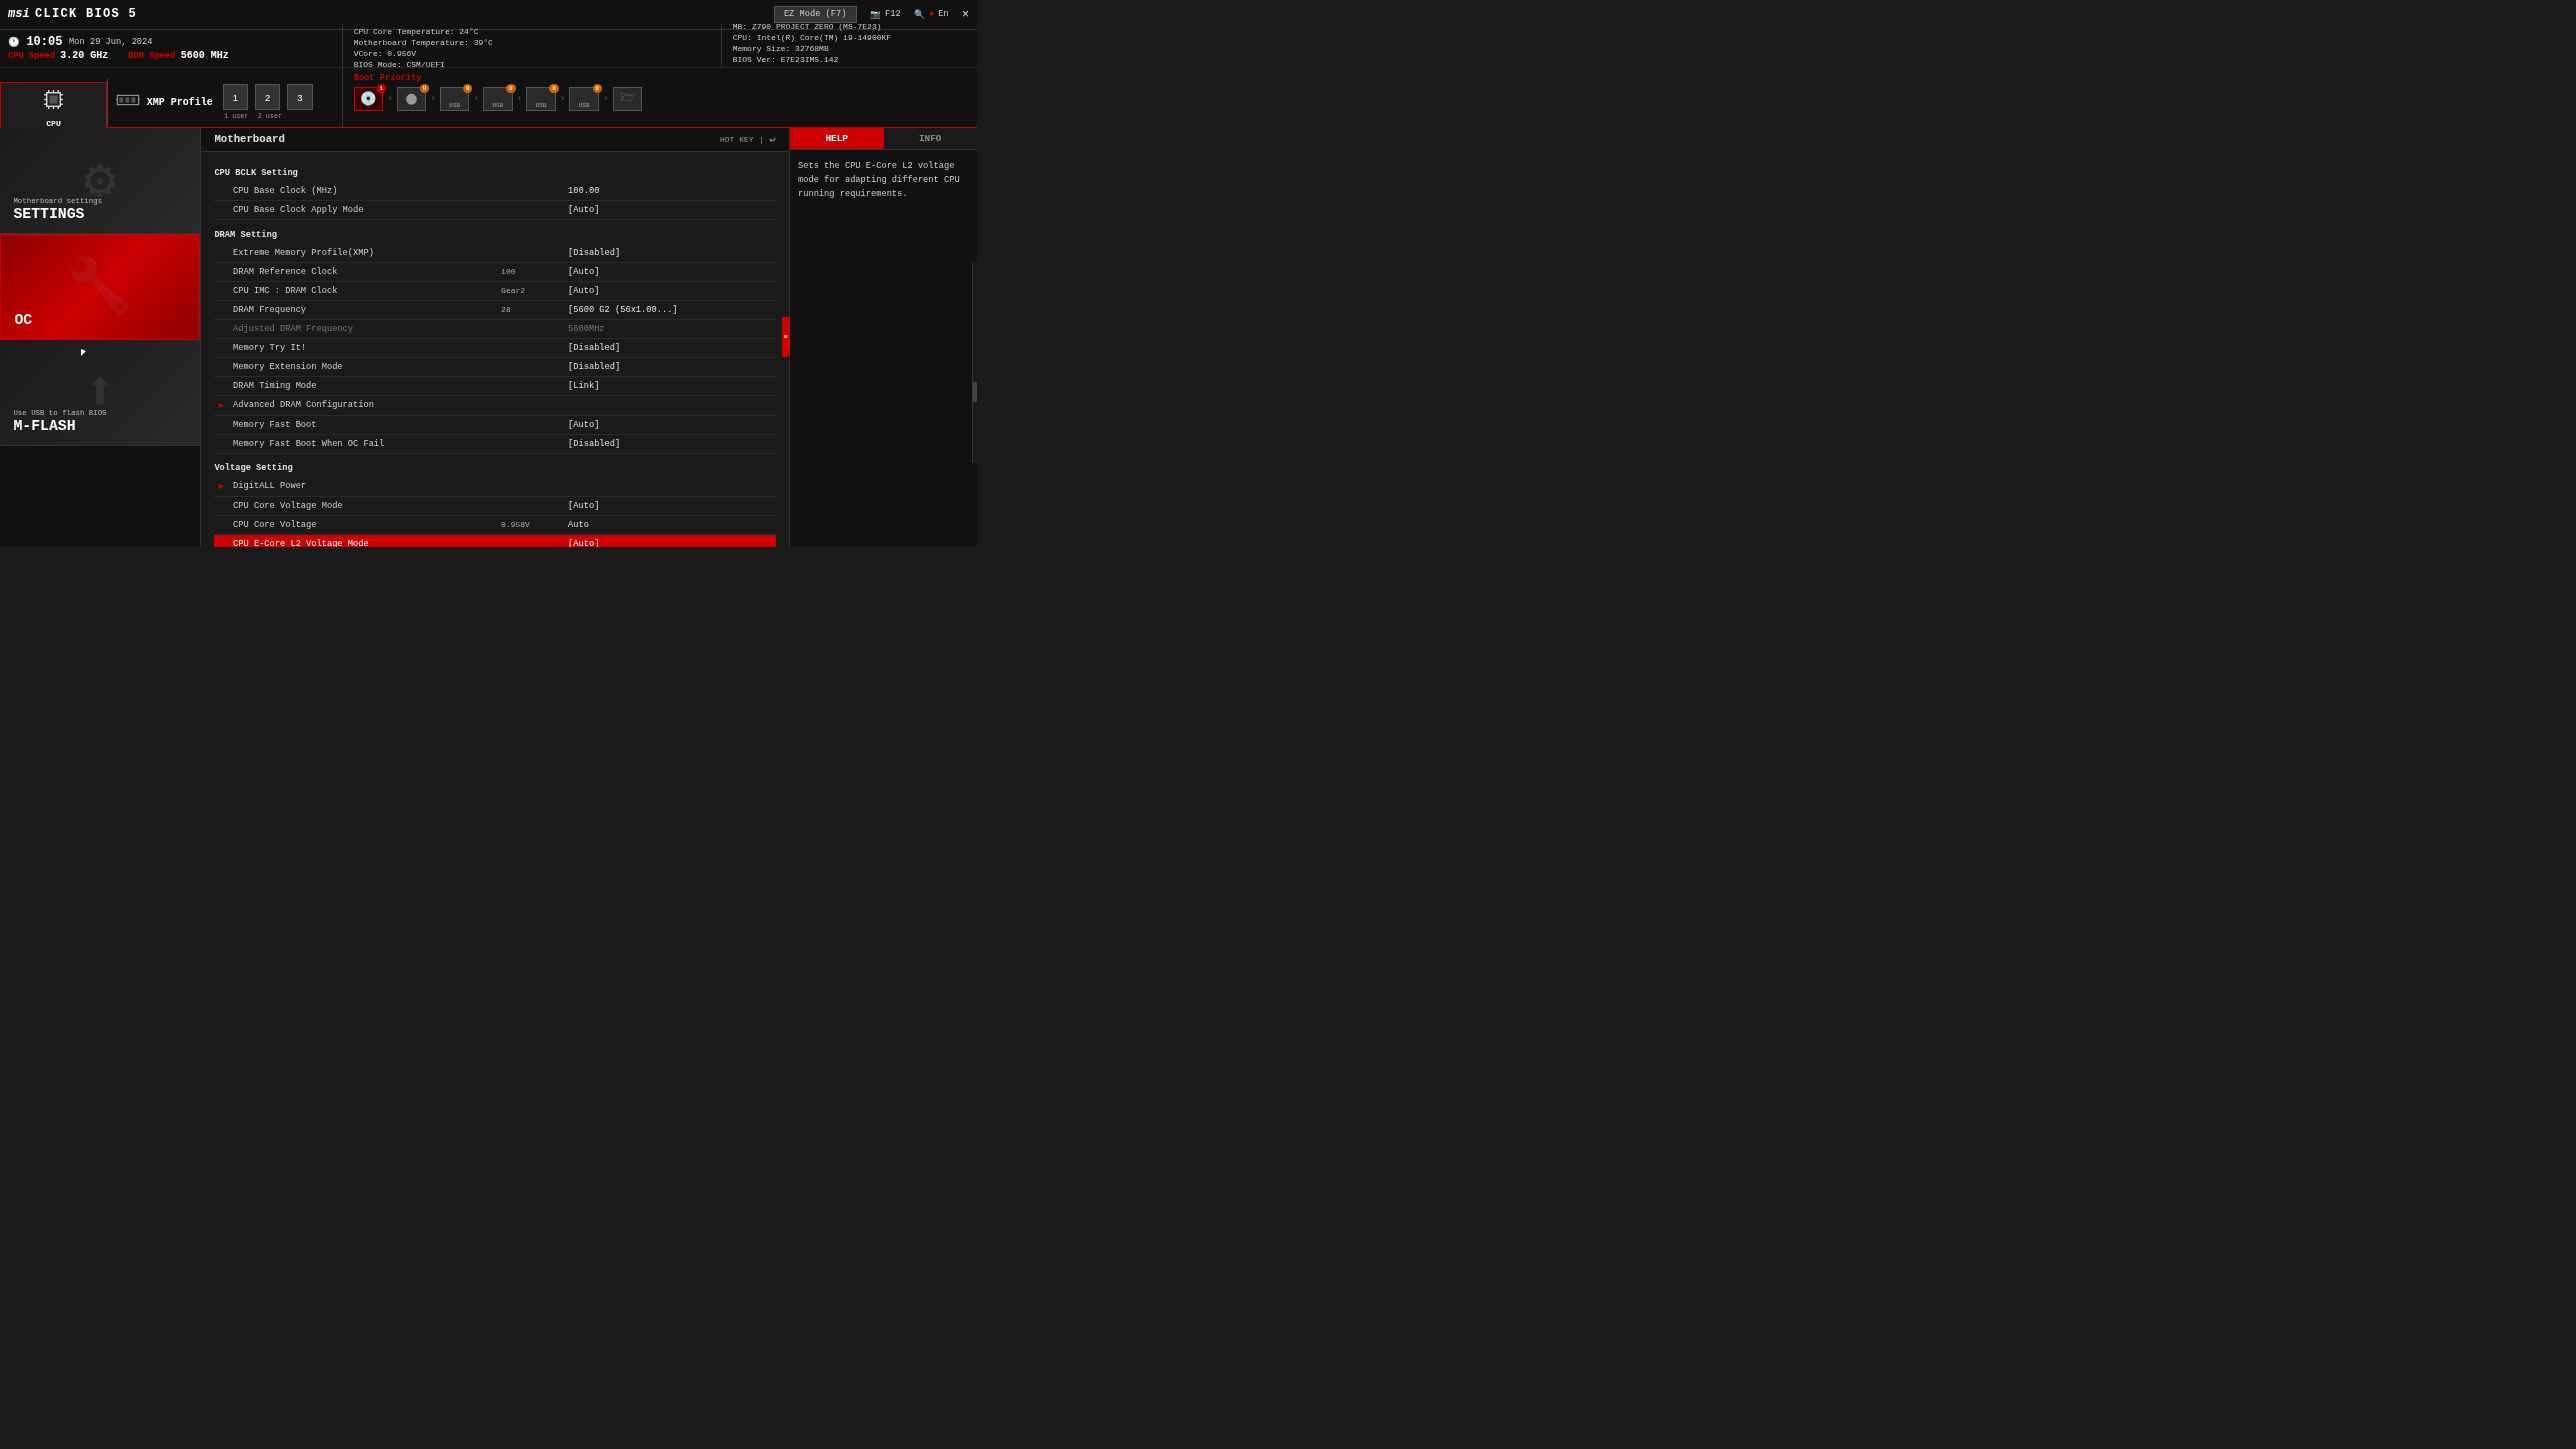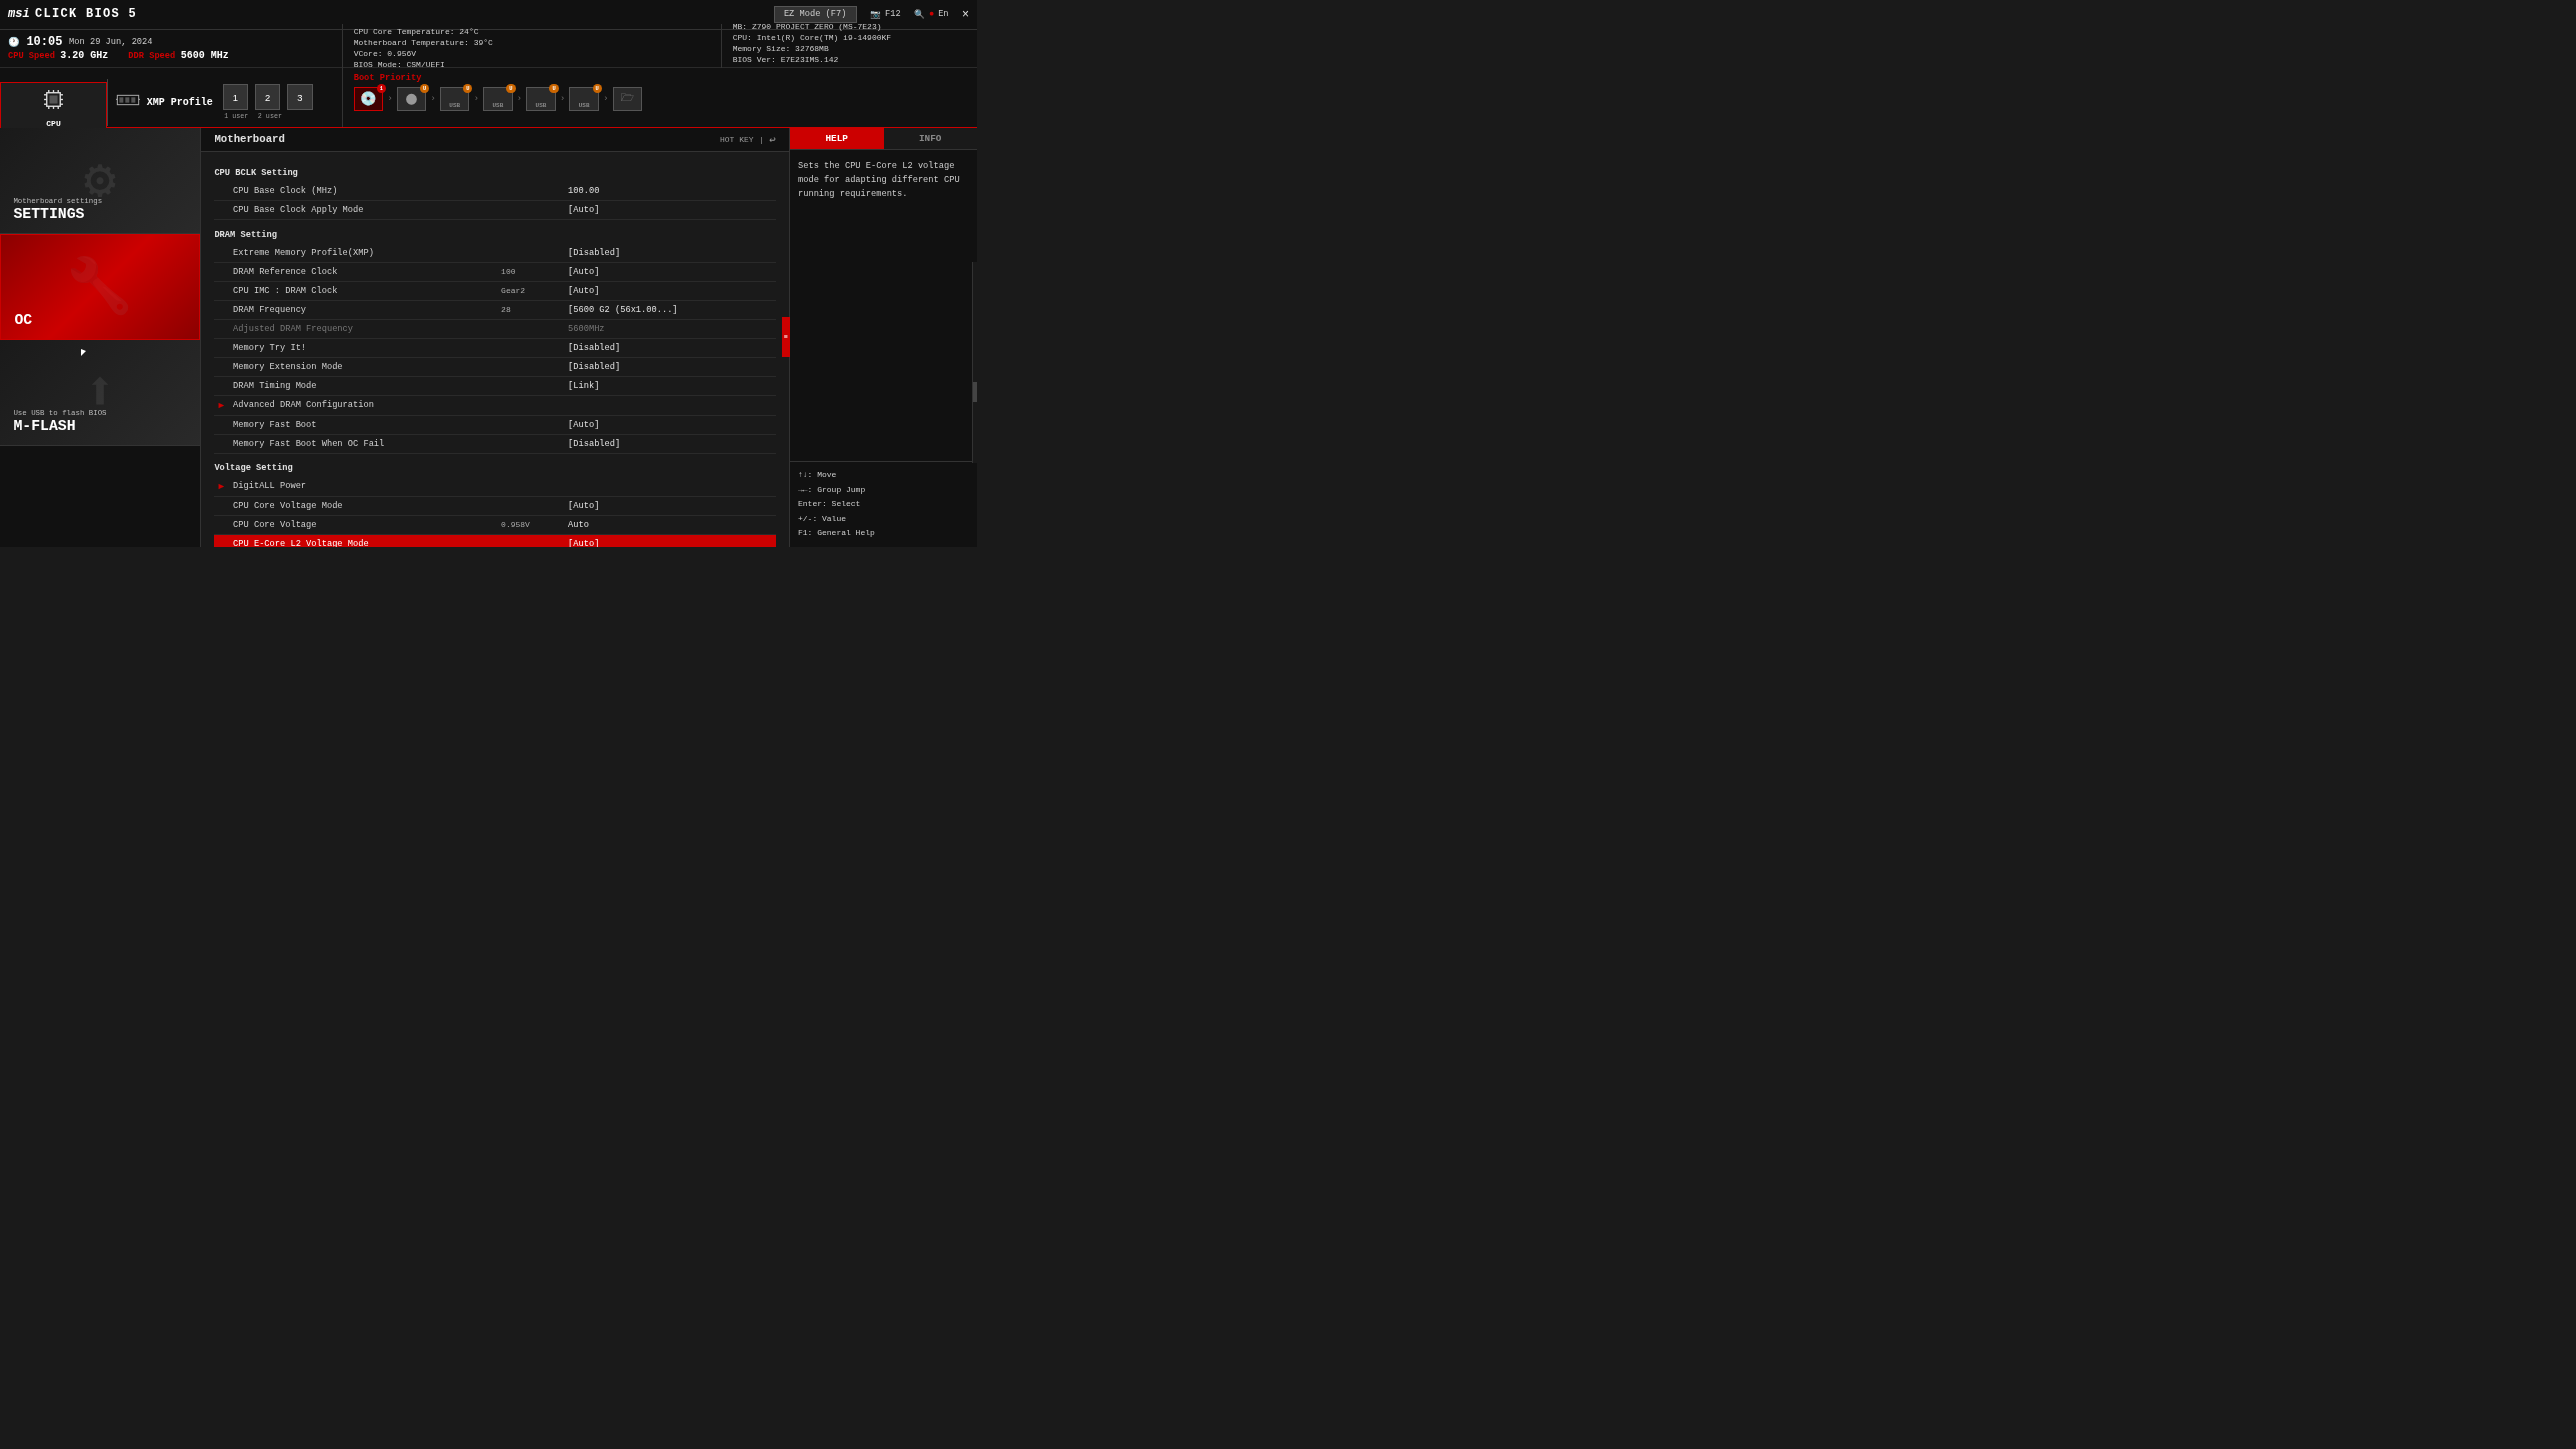--- a/index.html
+++ b/index.html
@@ -827,23 +827,16 @@
     <div class="right-panel-content">Sets the CPU E-Core L2 voltage mode for adapting different CPU running requirements.</div>
 
     <div style="position:absolute;right:0;top:134px;width:5.4px;height:201px;background:#1a1a1a;border-left:0.7px solid #333;">
       <div style="width:5.4px;height:20px;background:#444;position:absolute;top:60%;left:0;"></div>
     </div>
 
     <div style="position:absolute;left:-8px;top:50%;transform:translateY(-50%);width:8px;height:40px;background:#cc0000;display:flex;align-items:center;justify-content:center;cursor:pointer;">
       <span style="color:white;font-size:6.7px;">≡</span>
     </div>
 
-    <div class="right-panel-bottom">
-      <div>↑↓: Move</div>
-      <div>→←: Group Jump</div>
-      <div>Enter: Select</div>
-      <div>+/-: Value</div>
-      <div>F1: General Help</div>
-    </div>
   </div>
 
 </div>
 
 
 </body></html>

